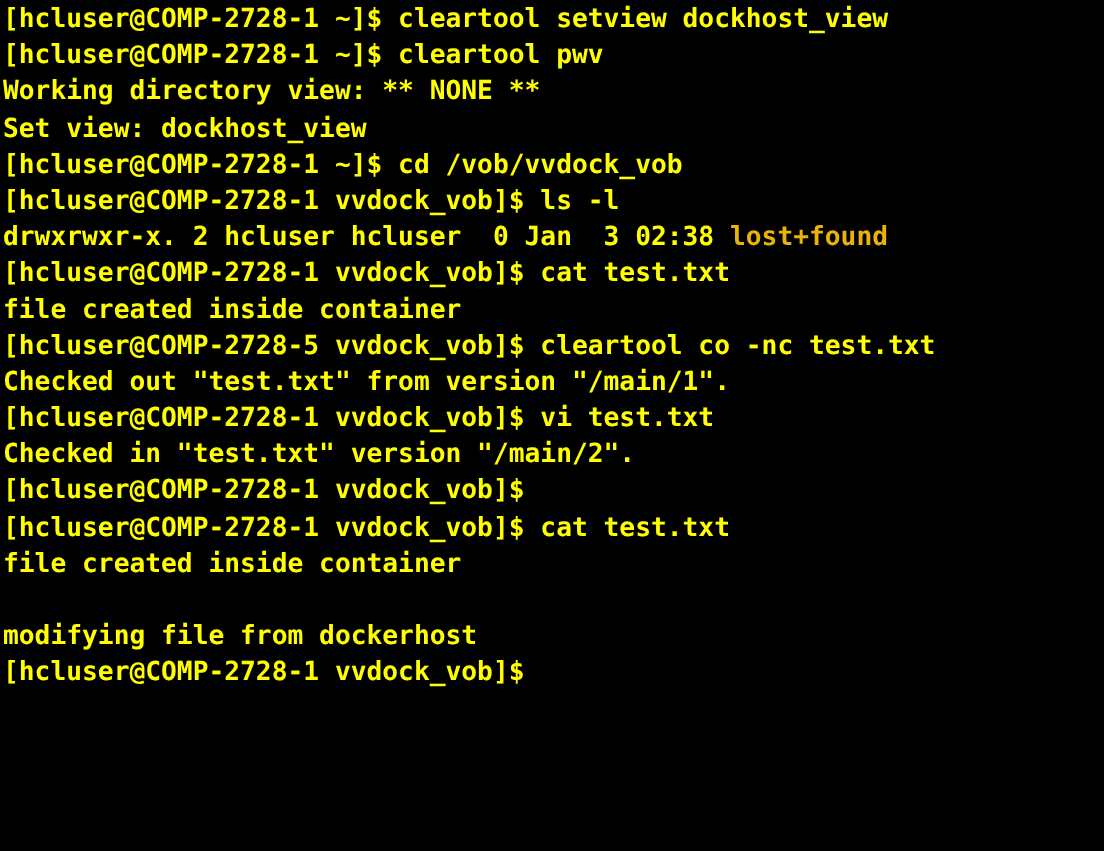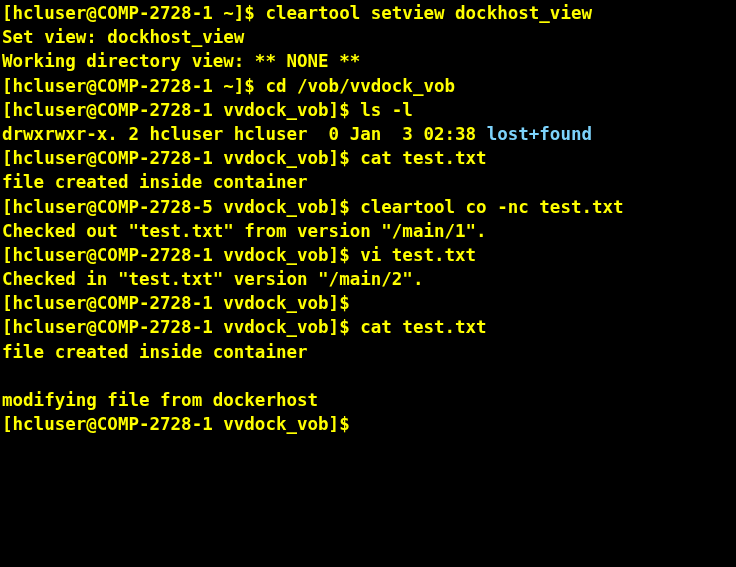--- a/index.html
+++ b/index.html
@@ -26,30 +26,31 @@
   .line {
     white-space: pre;
     height: 24.2px;
     display: block;
     color: #ffff00;
   }
   .seg {
     white-space: pre;
   }
   .c-yellow { color: #ffff00; }
-  .c-blue   { color: #7dd3fc; }
+  .c-blue   { color: #eab308; }
 </style>
 </head>
 <body>
 
 <div id="terminal">
   <div id="terminal-output">
       <div class="line"><span class="seg c-yellow">[hcluser@COMP-2728-1 ~]$ cleartool setview dockhost_view</span></div>
+      <div class="line"><span class="seg c-yellow">[hcluser@COMP-2728-1 ~]$ cleartool pwv</span></div>
+      <div class="line"><span class="seg c-yellow">Working directory view: ** NONE **</span></div>
       <div class="line"><span class="seg c-yellow">Set view: dockhost_view</span></div>
-      <div class="line"><span class="seg c-yellow">Working directory view: ** NONE **</span></div>
       <div class="line"><span class="seg c-yellow">[hcluser@COMP-2728-1 ~]$ cd /vob/vvdock_vob</span></div>
       <div class="line"><span class="seg c-yellow">[hcluser@COMP-2728-1 vvdock_vob]$ ls -l</span></div>
       <div class="line"><span class="seg c-yellow">drwxrwxr-x. 2 hcluser hcluser  0 Jan  3 02:38 </span><span class="seg c-blue">lost+found</span></div>
       <div class="line"><span class="seg c-yellow">[hcluser@COMP-2728-1 vvdock_vob]$ cat test.txt</span></div>
       <div class="line"><span class="seg c-yellow">file created inside container</span></div>
       <div class="line"><span class="seg c-yellow">[hcluser@COMP-2728-5 vvdock_vob]$ cleartool co -nc test.txt</span></div>
       <div class="line"><span class="seg c-yellow">Checked out "test.txt" from version "/main/1".</span></div>
       <div class="line"><span class="seg c-yellow">[hcluser@COMP-2728-1 vvdock_vob]$ vi test.txt</span></div>
       <div class="line"><span class="seg c-yellow">Checked in "test.txt" version "/main/2".</span></div>
       <div class="line"><span class="seg c-yellow">[hcluser@COMP-2728-1 vvdock_vob]$</span></div>

